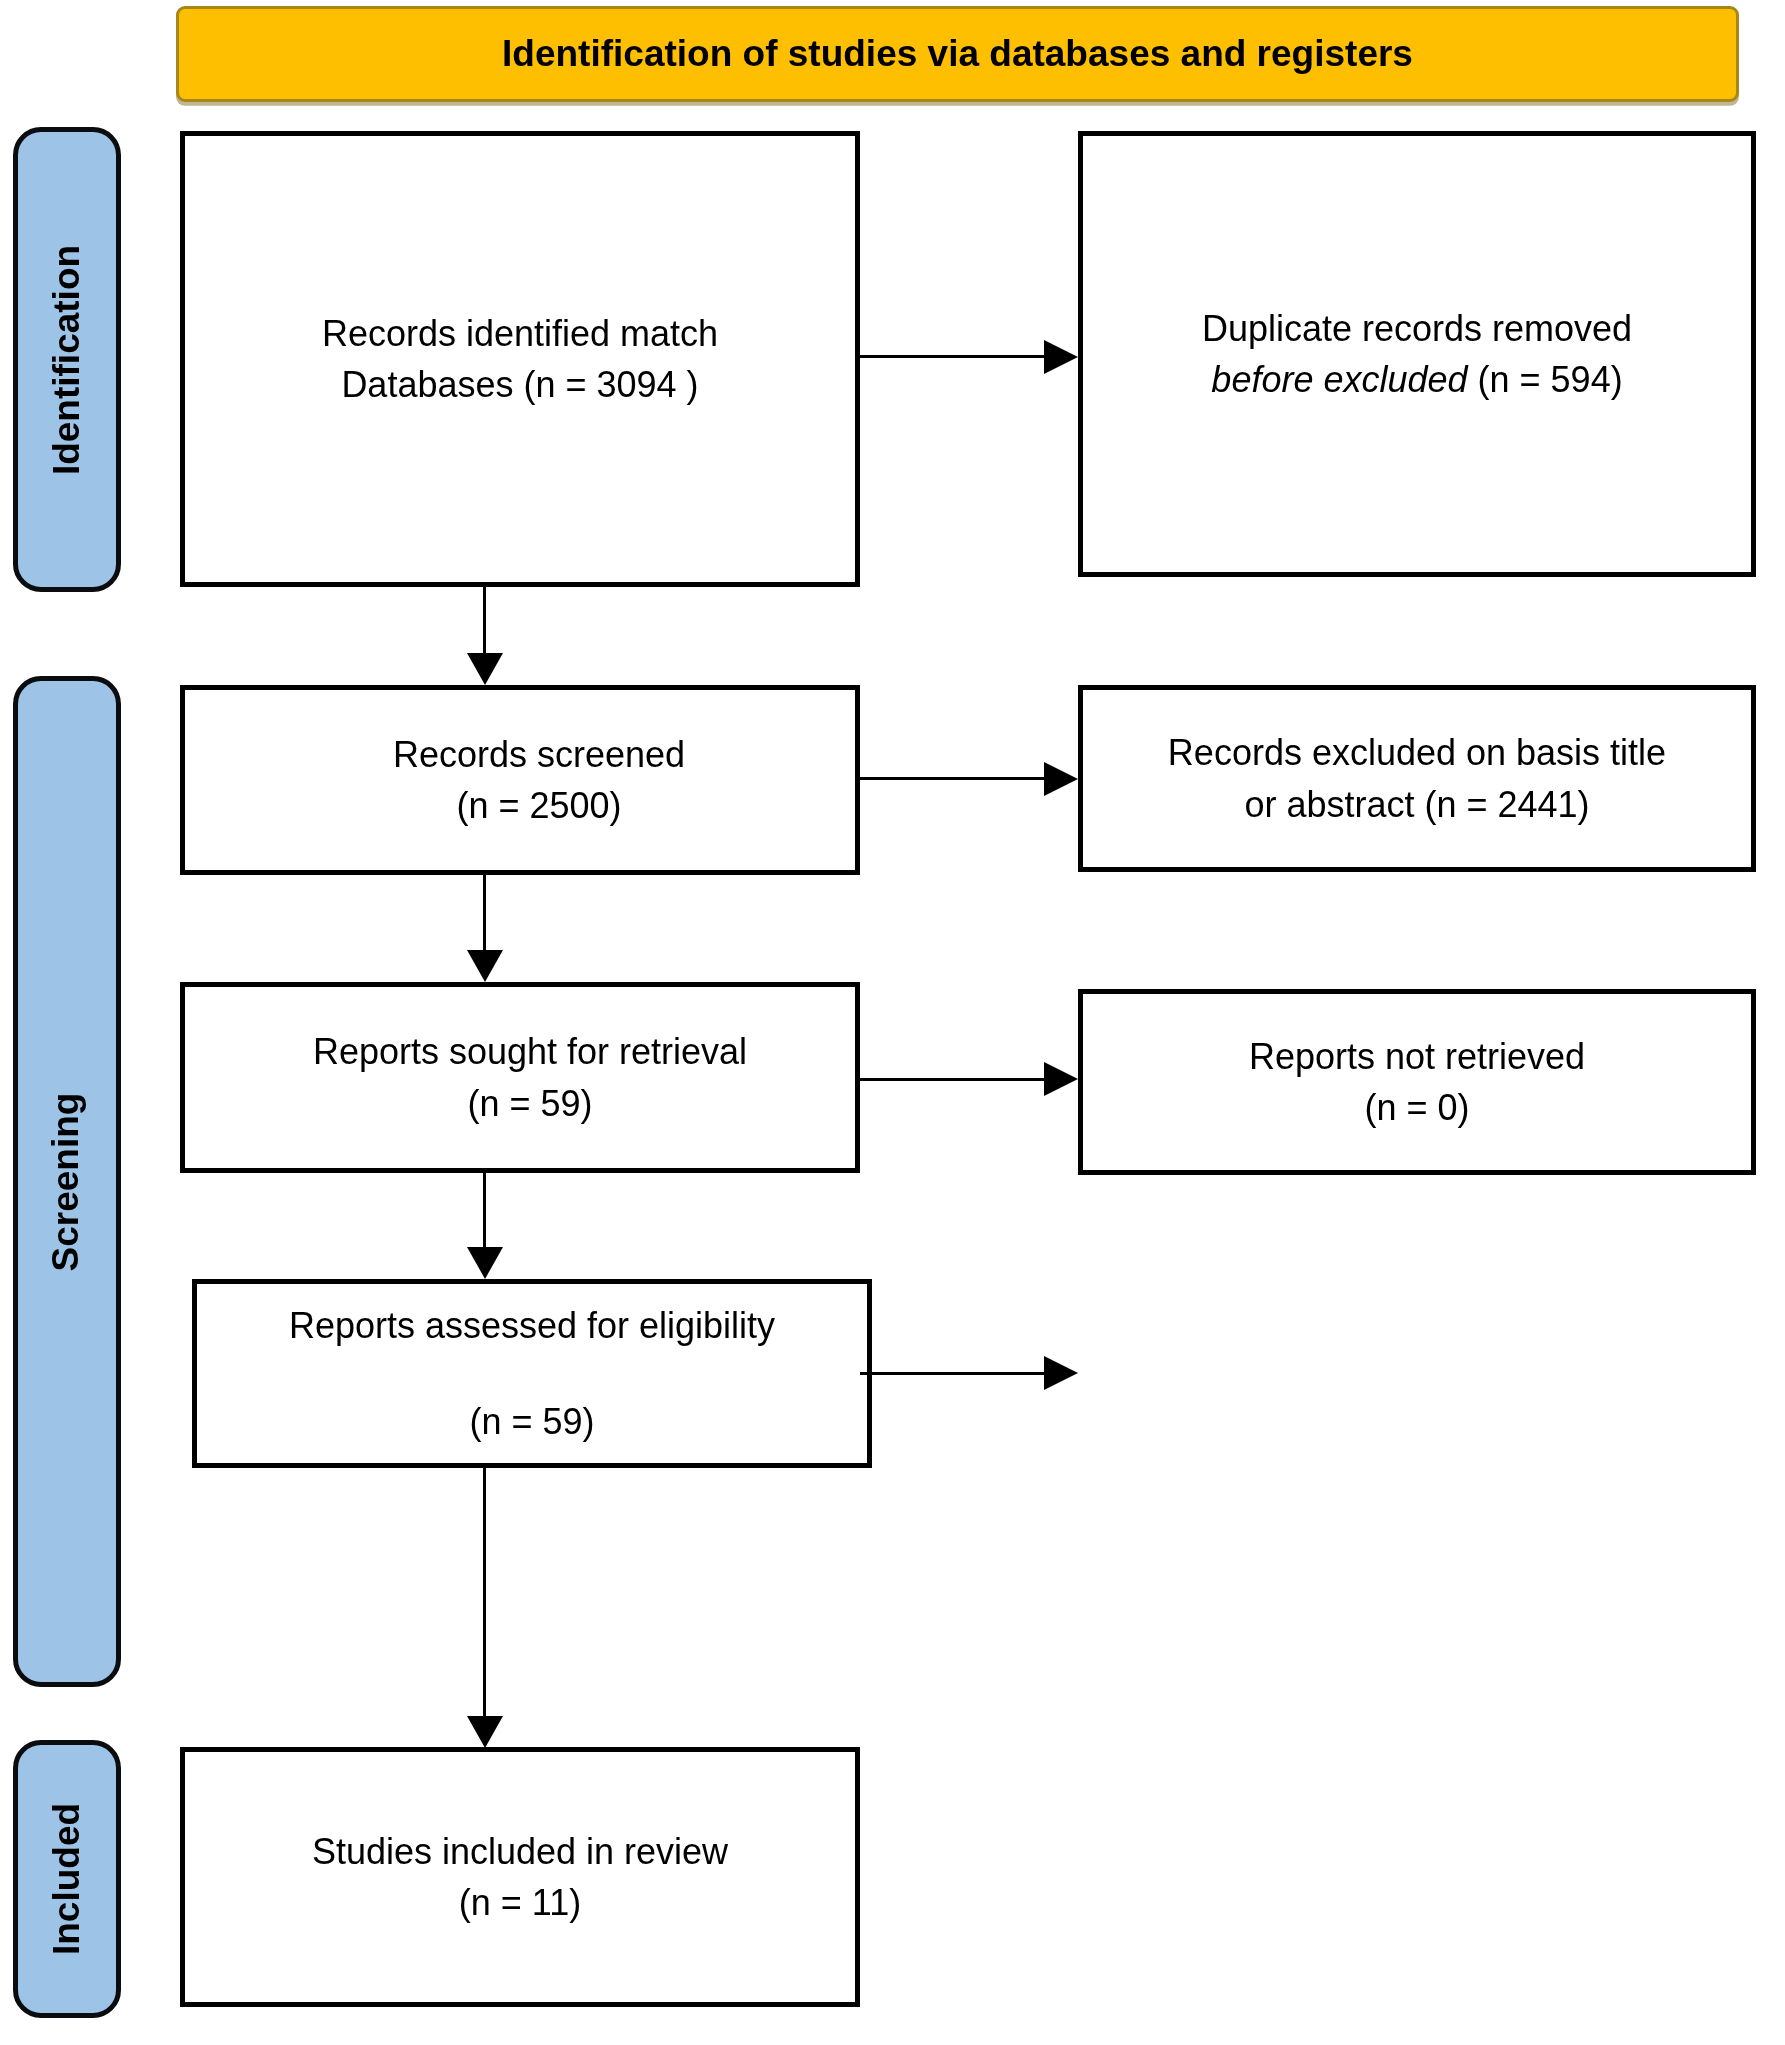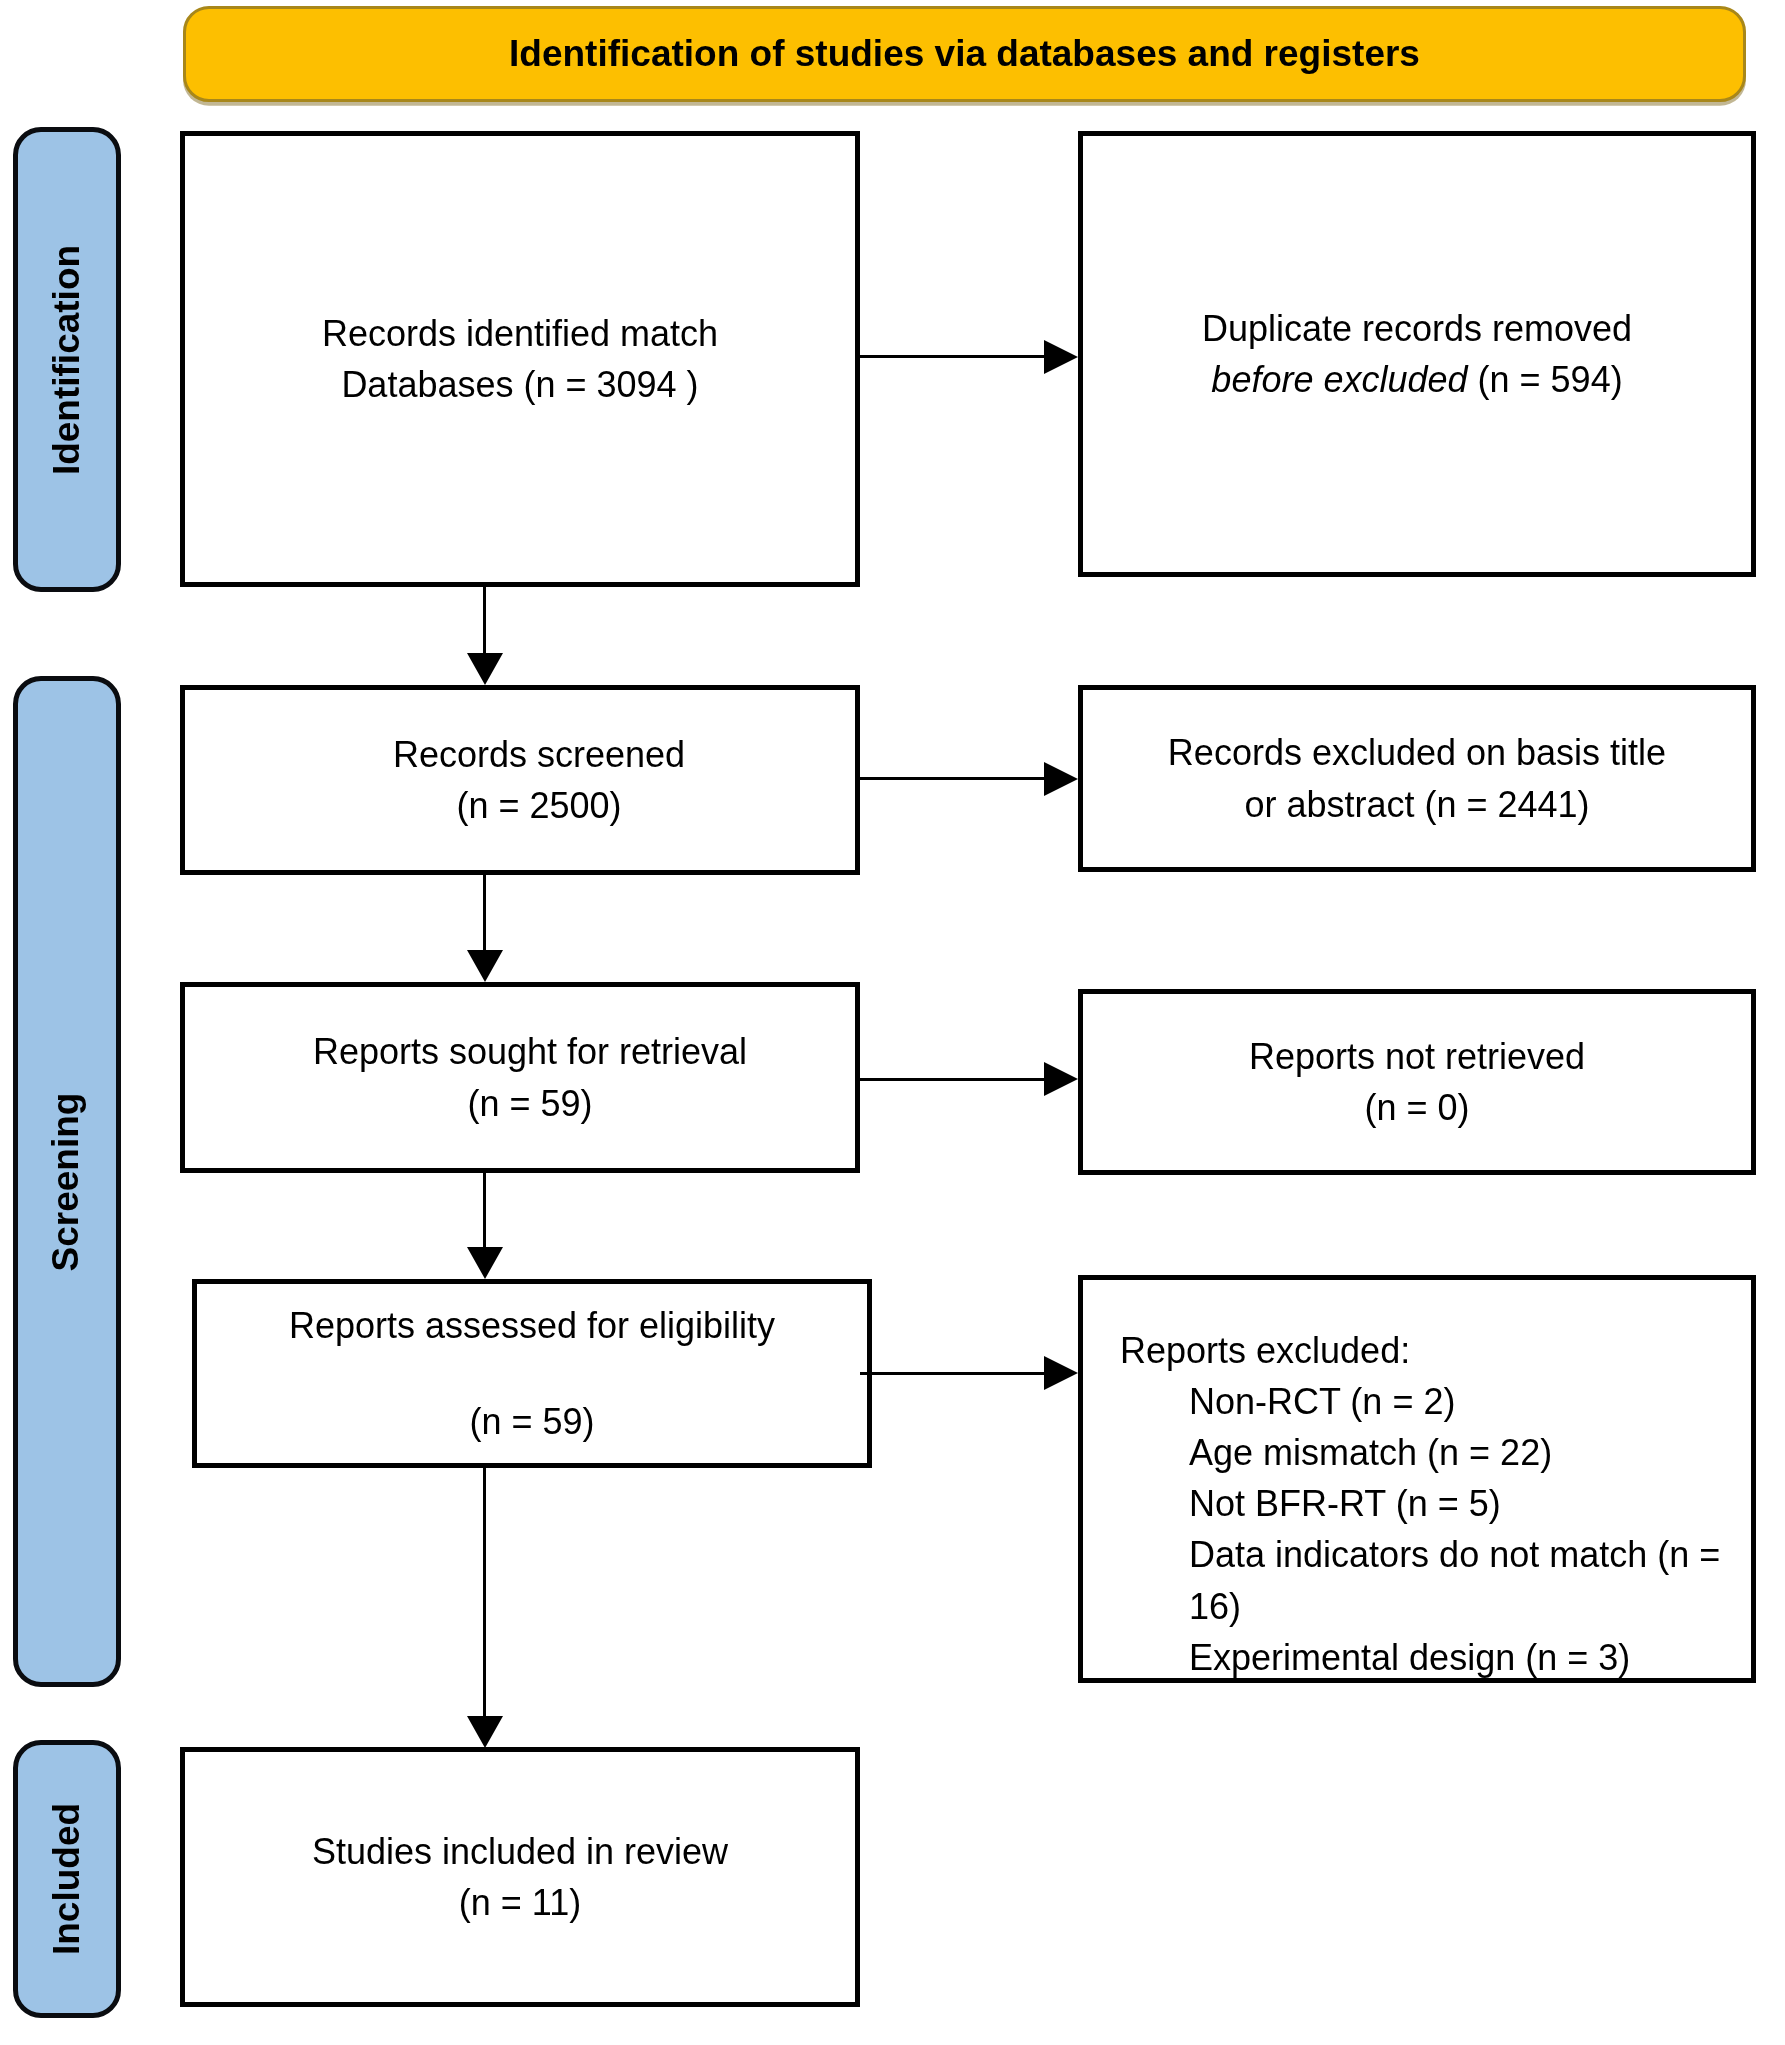--- a/index.html
+++ b/index.html
@@ -8,25 +8,25 @@
     width: 1785px;
     height: 2046px;
     background: #ffffff;
     font-family: "Liberation Sans", sans-serif;
     color: #000;
   }
 
   
   .header-banner {
     position: absolute;
-    left: 183px; top: 6.4px;
+    left: 176px; top: 6.4px;
     width: 1563px; height: 96px;
     background: var(--header-bg, #FDBF00);
     border: 3.8px solid var(--header-border, #A8871A);
-    border-radius: 26px;
+    border-radius: 9px;
     box-shadow: 0 3.8px 0 rgba(120, 95, 15, 0.45);
     display: flex; align-items: center; justify-content: center;
     font-weight: bold; font-size: 37px;
     box-sizing: border-box;
   }
 
   
   .stage {
     position: absolute;
     left: 12.7px; width: 108px;
@@ -136,30 +136,20 @@
   </div>
   <div class="box box-reports-not-retrieved">
     <div>Reports not retrieved</div>
     <div>(n = 0)</div>
   </div>
 
   <div class="box box-reports-assessed">
     <div>Reports assessed for eligibility</div>
     <div>(n = 59)</div>
   </div>
-  <div class="box box-reports-excluded">
-    <div>Reports excluded:</div>
-    <div class="excluded-items">
-      <div class="excluded-item">Non-RCT (n = 2)</div>
-      <div class="excluded-item">Age mismatch (n = 22)</div>
-      <div class="excluded-item">Not BFR-RT (n = 5)</div>
-      <div class="excluded-item">Data indicators do not match (n = 16)</div>
-      <div class="excluded-item">Experimental design (n = 3)</div>
-    </div>
-  </div>
 
   <div class="box box-studies-included">
     <div>Studies included in review</div>
     <div>(n = 11)</div>
   </div>
 
   <div class="vline" style="left:483px; top:587px; height:69px;"></div>
   <div class="vhead" style="left:467px; top:653px;"></div>
 
   <div class="vline" style="left:483px; top:875px; height:76px;"></div>

